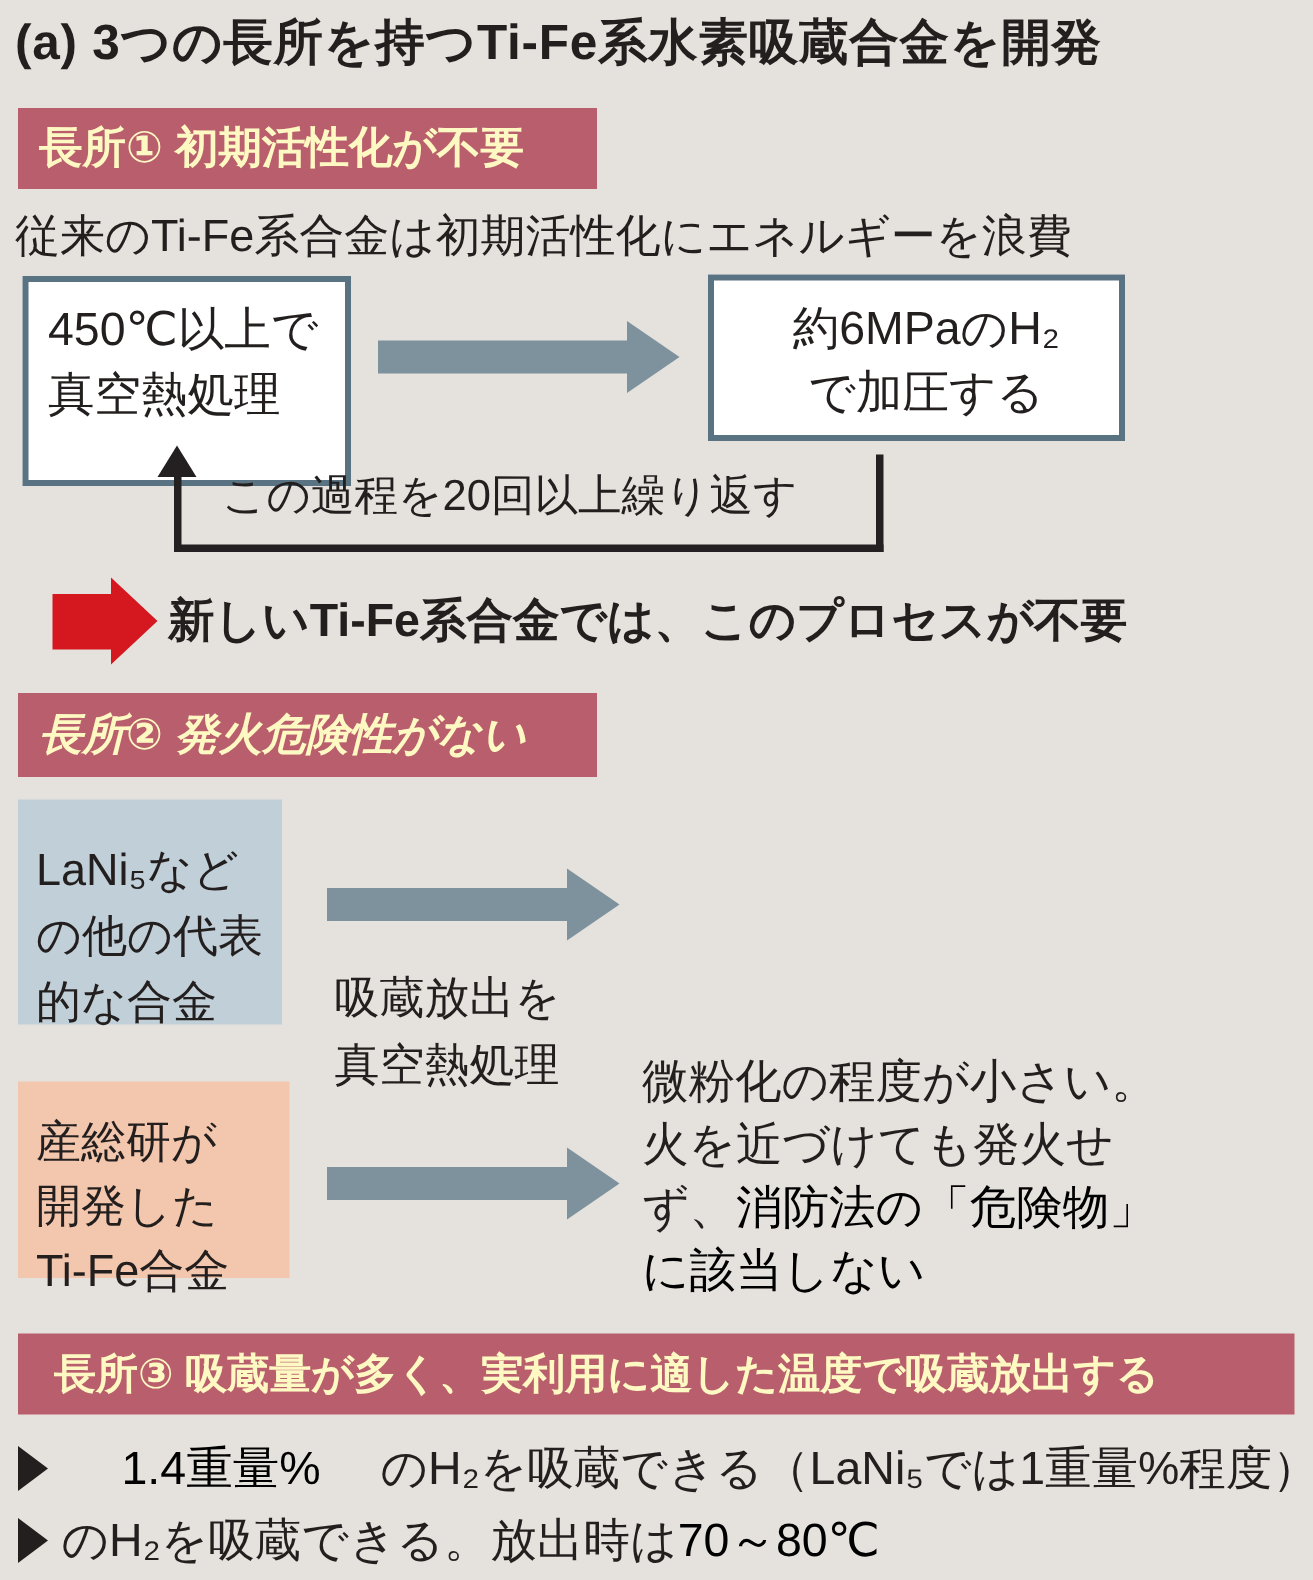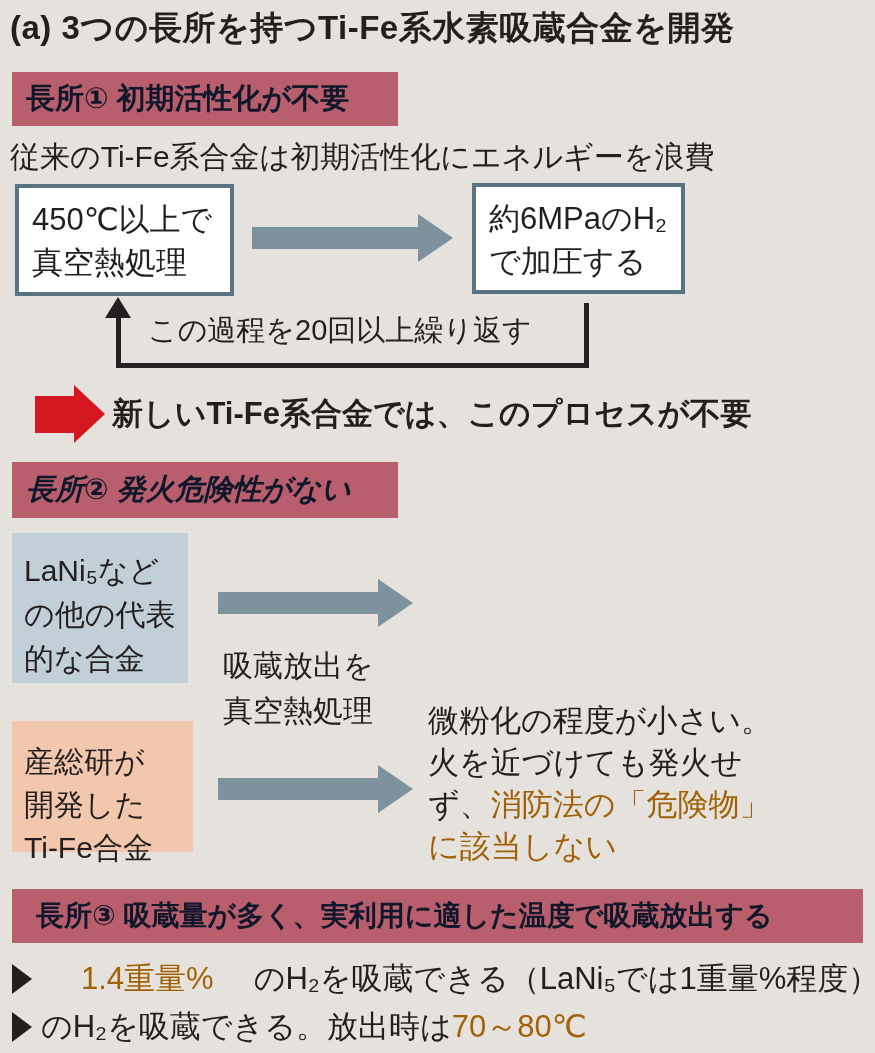--- a/index.html
+++ b/index.html
@@ -19,21 +19,21 @@
   .abs{position:absolute;}
   .page-title{
     left:10px; top:6px;
     font-size:33px;
     font-weight:bold;
     letter-spacing:0.5px;
     white-space:nowrap;
   }
   .banner{
     background:#b95e6d;
-    color:#0f172a;
+    color:#fef9c3;
     font-weight:bold;
     display:flex;
     align-items:center;
     padding-left:14px;
     box-sizing:border-box;
     white-space:nowrap;
   }
   .banner1{left:12px; top:72px; width:386px; height:54px; font-size:29px;}
   .banner2{left:12px; top:462px; width:386px; height:56px; font-size:29px;font-style:italic;}
   .banner3{left:12px; top:889px; width:851px; height:54px; font-size:28px;padding-left:24px;}
@@ -44,22 +44,22 @@
   }
   .whitebox{
     background:#ffffff;
     border:4px solid #5a7383;
     box-sizing:border-box;
     font-size:31px;
     line-height:43px;
     padding:10px 0 0 13px;
     white-space:nowrap;
   }
-  .whitebox1{left:15px; top:184px; width:219px; height:112px;}
-  .whitebox2{left:472px; top:183px; width:213px; height:111px;}
+  .whitebox1{left:15px; top:184px; width:219px; height:140px;}
+  .whitebox2{left:472px; top:183px; width:278px; height:111px;text-align:center;}
   .shaft{background:#7e929e;}
   .tri{width:0;height:0;}
   .tri-right-gray{
     border-top:24px solid transparent;
     border-bottom:24px solid transparent;
     border-left:35px solid #7e929e;
   }
   .loop-line{background:#242021;}
   .tri-up-black{
     border-left:13px solid transparent;
@@ -83,21 +83,21 @@
     white-space:nowrap;
   }
   .colorbox{
     box-sizing:border-box;
     font-size:30px;
     white-space:nowrap;
   }
   .bluebox{
     left:12px; top:533px; width:176px; height:150px;
     background:#c1cfd8;
-    padding:16px 0 0 12px;
+    padding:26px 0 0 12px;
     line-height:44px;
   }
   .orangebox{
     left:12px; top:721px; width:181px; height:131px;
     background:#f3c7ad;
     padding:19px 0 0 12px;
     line-height:43px;
   }
   .result-a{
     left:428px; top:538px;
@@ -110,21 +110,21 @@
     font-size:30px;
     line-height:45px;
     white-space:nowrap;
   }
   .result-b{
     left:428px; top:700px;
     font-size:31px;
     line-height:42px;
     white-space:nowrap;
   }
-  .red-text{color:#a16207;}
+  .red-text{color:#000000;}
   .bullet-row{
     left:12px;
     display:flex;
     align-items:center;
     font-size:31px;
     white-space:nowrap;
   }
   .bullet1{top:958px;gap:40px;}
   .bullet2{top:1006px;}
   .tri-bullet{

